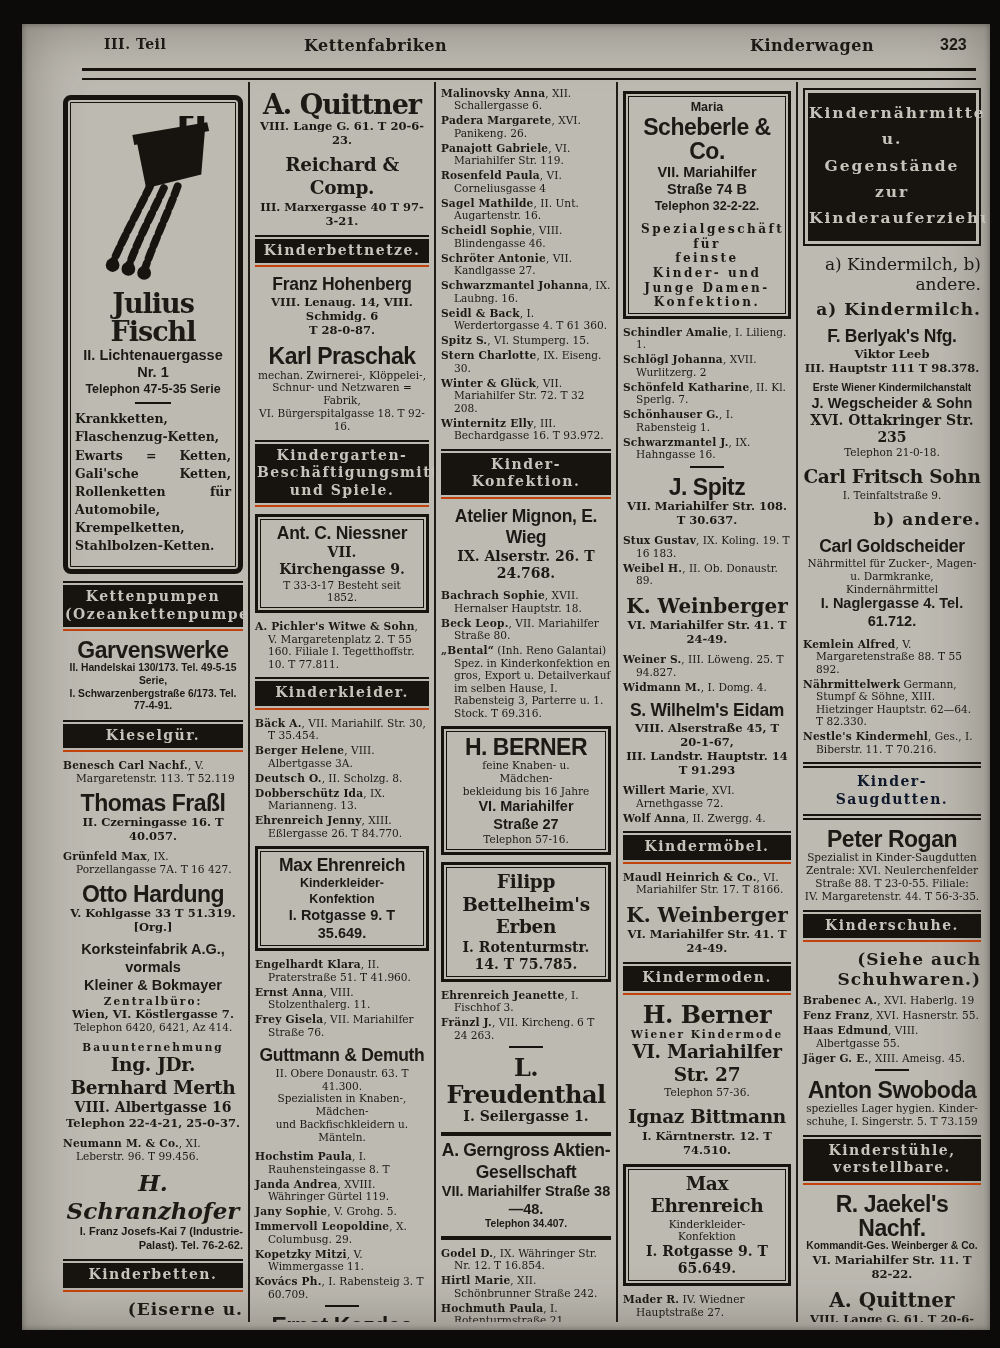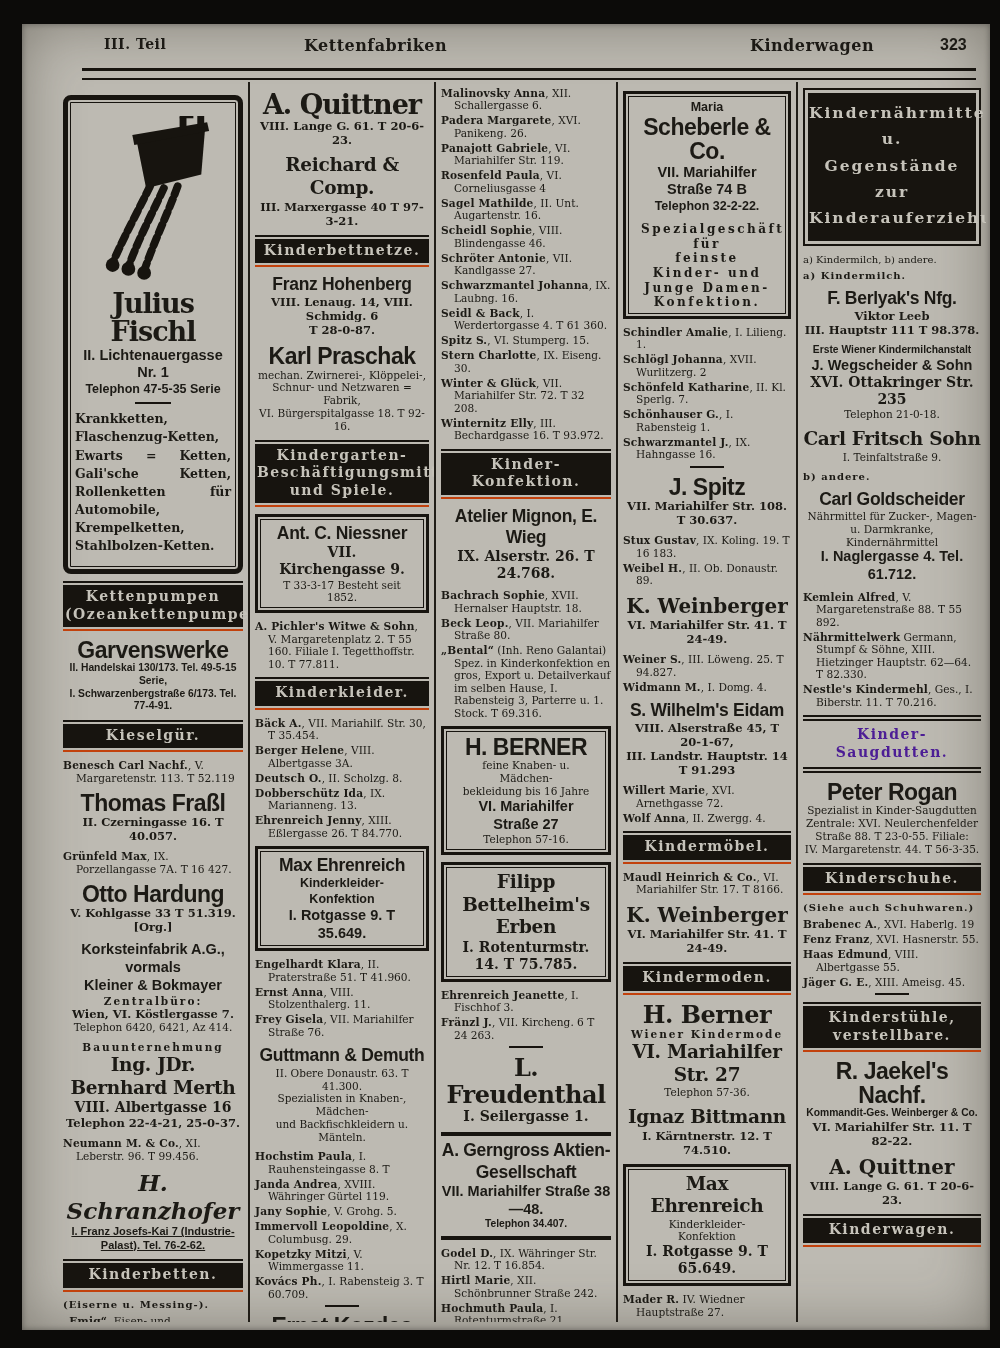--- a/index.html
+++ b/index.html
@@ -19,54 +19,54 @@
   
   #columns{position:absolute;top:58px;left:36px;width:928px;bottom:8px;display:grid;
            grid-template-columns:192px 186px 182px 180px 188px;overflow:hidden;}
   .col{padding:2px 5px 0 5px;overflow:hidden;border-right:2px solid #201d17;}
   .col:last-child{border-right:none;}
   
   .head{margin:7px 0;border-top:2px solid #17140f;border-bottom:2px solid #c2410c;padding:2px 0;}
   .head .hin{background:#17140f;color:#c6c3ba;text-align:center;padding:3px 2px 4px;}
   .head .hline{font-weight:700;font-size:14px;letter-spacing:1.5px;line-height:1.25;}
   .head.open{border-top:6px double #17140f;border-bottom:6px double #17140f;}
-  .head.open .hin{background:transparent;color:#4c1d95;}
+  .head.open .hin{background:transparent;color:#0f172a;}
   .head.big{border:none;padding:0;margin:4px 0 8px;}
   .head.big .hin{border:2px solid #17140f;box-shadow:inset 0 0 0 3px #bdbab2;padding:10px 4px 12px;}
   .head.big .hline{font-size:15.5px;line-height:1.7;letter-spacing:2px;}
   
   .entry{font-size:10.6px;line-height:1.18;margin:2.5px 0;padding-left:13px;text-indent:-13px;
          text-align:left;font-weight:500;}
   .ename{font-weight:700;letter-spacing:.2px;}
   
   .ad{text-align:center;margin:7px 0;}
   .ad.box{border:3px solid #17140f;padding:6px 15px;box-shadow:inset 0 0 0 2px #bdbab2,inset 0 0 0 3px #17140f;}
   .ad.rules{border-top:4px solid #17140f;border-bottom:4px solid #17140f;padding:4px 0 5px;}
   .ad.padlg{padding:16px 7px 14px;border-radius:8px;border-width:5px;margin-top:11px;}
   .ad div{line-height:1.22;}
   .serif-xxl{font:700 27px "DejaVu Serif",serif;letter-spacing:-1px;line-height:1.05!important;}
   .serif-xl{font:700 20px "DejaVu Serif",serif;}
   .sans-xxl{font:700 23px "Liberation Sans",sans-serif;letter-spacing:-.5px;line-height:1.05!important;}
   .sans-xl{font:700 17.5px "Liberation Sans",sans-serif;letter-spacing:-.3px;}
   .sans-lg{font:700 14.5px "Liberation Sans",sans-serif;}
   .sans-md{font:700 12.5px "Liberation Sans",sans-serif;}
   .sans-sm{font:700 10.3px "Liberation Sans",sans-serif;}
-  .sans-sm-l{font:700 11px "Liberation Sans",sans-serif;text-align:center;text-decoration:underline;}
+  .sans-sm-l{font:700 11px "Liberation Sans",sans-serif;text-align:right;}
   .frak-xxl{font:700 24px "DejaVu Serif",serif;letter-spacing:-.5px;line-height:1.1!important;}
   .frak-xl{font:700 18.5px "DejaVu Serif",serif;letter-spacing:-.3px;}
   .frak-lg{font:700 14px "DejaVu Serif",serif;}
   .frak-md{font:700 11.5px "DejaVu Serif",serif;}
   .frak-sm{font:400 10.5px "DejaVu Serif",serif;}
   .spaced-md{font:700 12px "DejaVu Serif",serif;letter-spacing:2.5px;text-align:center;}
   .spaced-sm{font:700 10.5px "DejaVu Serif",serif;letter-spacing:2px;}
   .script-xl{font:italic 700 23px "DejaVu Serif",serif;}
   .body-just{font:700 12.5px "DejaVu Serif",serif;text-align:justify;line-height:1.45!important;margin-top:6px;}
   .dash{width:36px;margin:5px auto 2px;border-top:2px solid #17140f;}
   .gap{height:8px;}
-  .note{text-align:left;font-size:10px;margin:5px 0;}
+  .note{text-align:right;font-size:17px;margin:5px 0;}
   .note.b{font-weight:700;letter-spacing:1px;}
   .sep{width:34px;margin:5px auto;border-top:2px solid #17140f;}
   .icwrap{margin:0 auto 4px;width:128px;height:170px;}
 </style>
 </head>
 <body>
 
 <div id="page">
   <div id="paper">
     <div id="runhead">
@@ -410,20 +410,25 @@
             <div class="hin">
               <div class="hline">Kinderschuhe.</div>
             </div>
           </div>
           <div class="note b">(Siehe auch Schuhwaren.)</div>
           <div class="entry"><span class="ename">Brabenec A.</span><span>, XVI. Haberlg. 19</span></div>
           <div class="entry"><span class="ename">Fenz Franz</span><span>, XVI. Hasnerstr. 55.</span></div>
           <div class="entry"><span class="ename">Haas Edmund</span><span>, VIII. Albertgasse 55.</span></div>
           <div class="entry"><span class="ename">Jäger G. E.</span><span>, XIII. Ameisg. 45.</span></div>
           <div class="sep"></div>
+          <div class="ad">
+            <div class="sans-xxl">Anton Swoboda</div>
+            <div class="frak-sm">spezielles Lager hygien. Kinder-</div>
+            <div class="frak-sm">schuhe, I. Singerstr. 5. T 73.159</div>
+          </div>
           <div class="head">
             <div class="hin">
               <div class="hline">Kinderstühle,</div>
               <div class="hline">verstellbare.</div>
             </div>
           </div>
           <div class="ad">
             <div class="sans-xxl">R. Jaekel's Nachf.</div>
             <div class="sans-sm">Kommandit-Ges. Weinberger &amp; Co.</div>
             <div class="frak-md">VI. Mariahilfer Str. 11.  T 82-22.</div>

